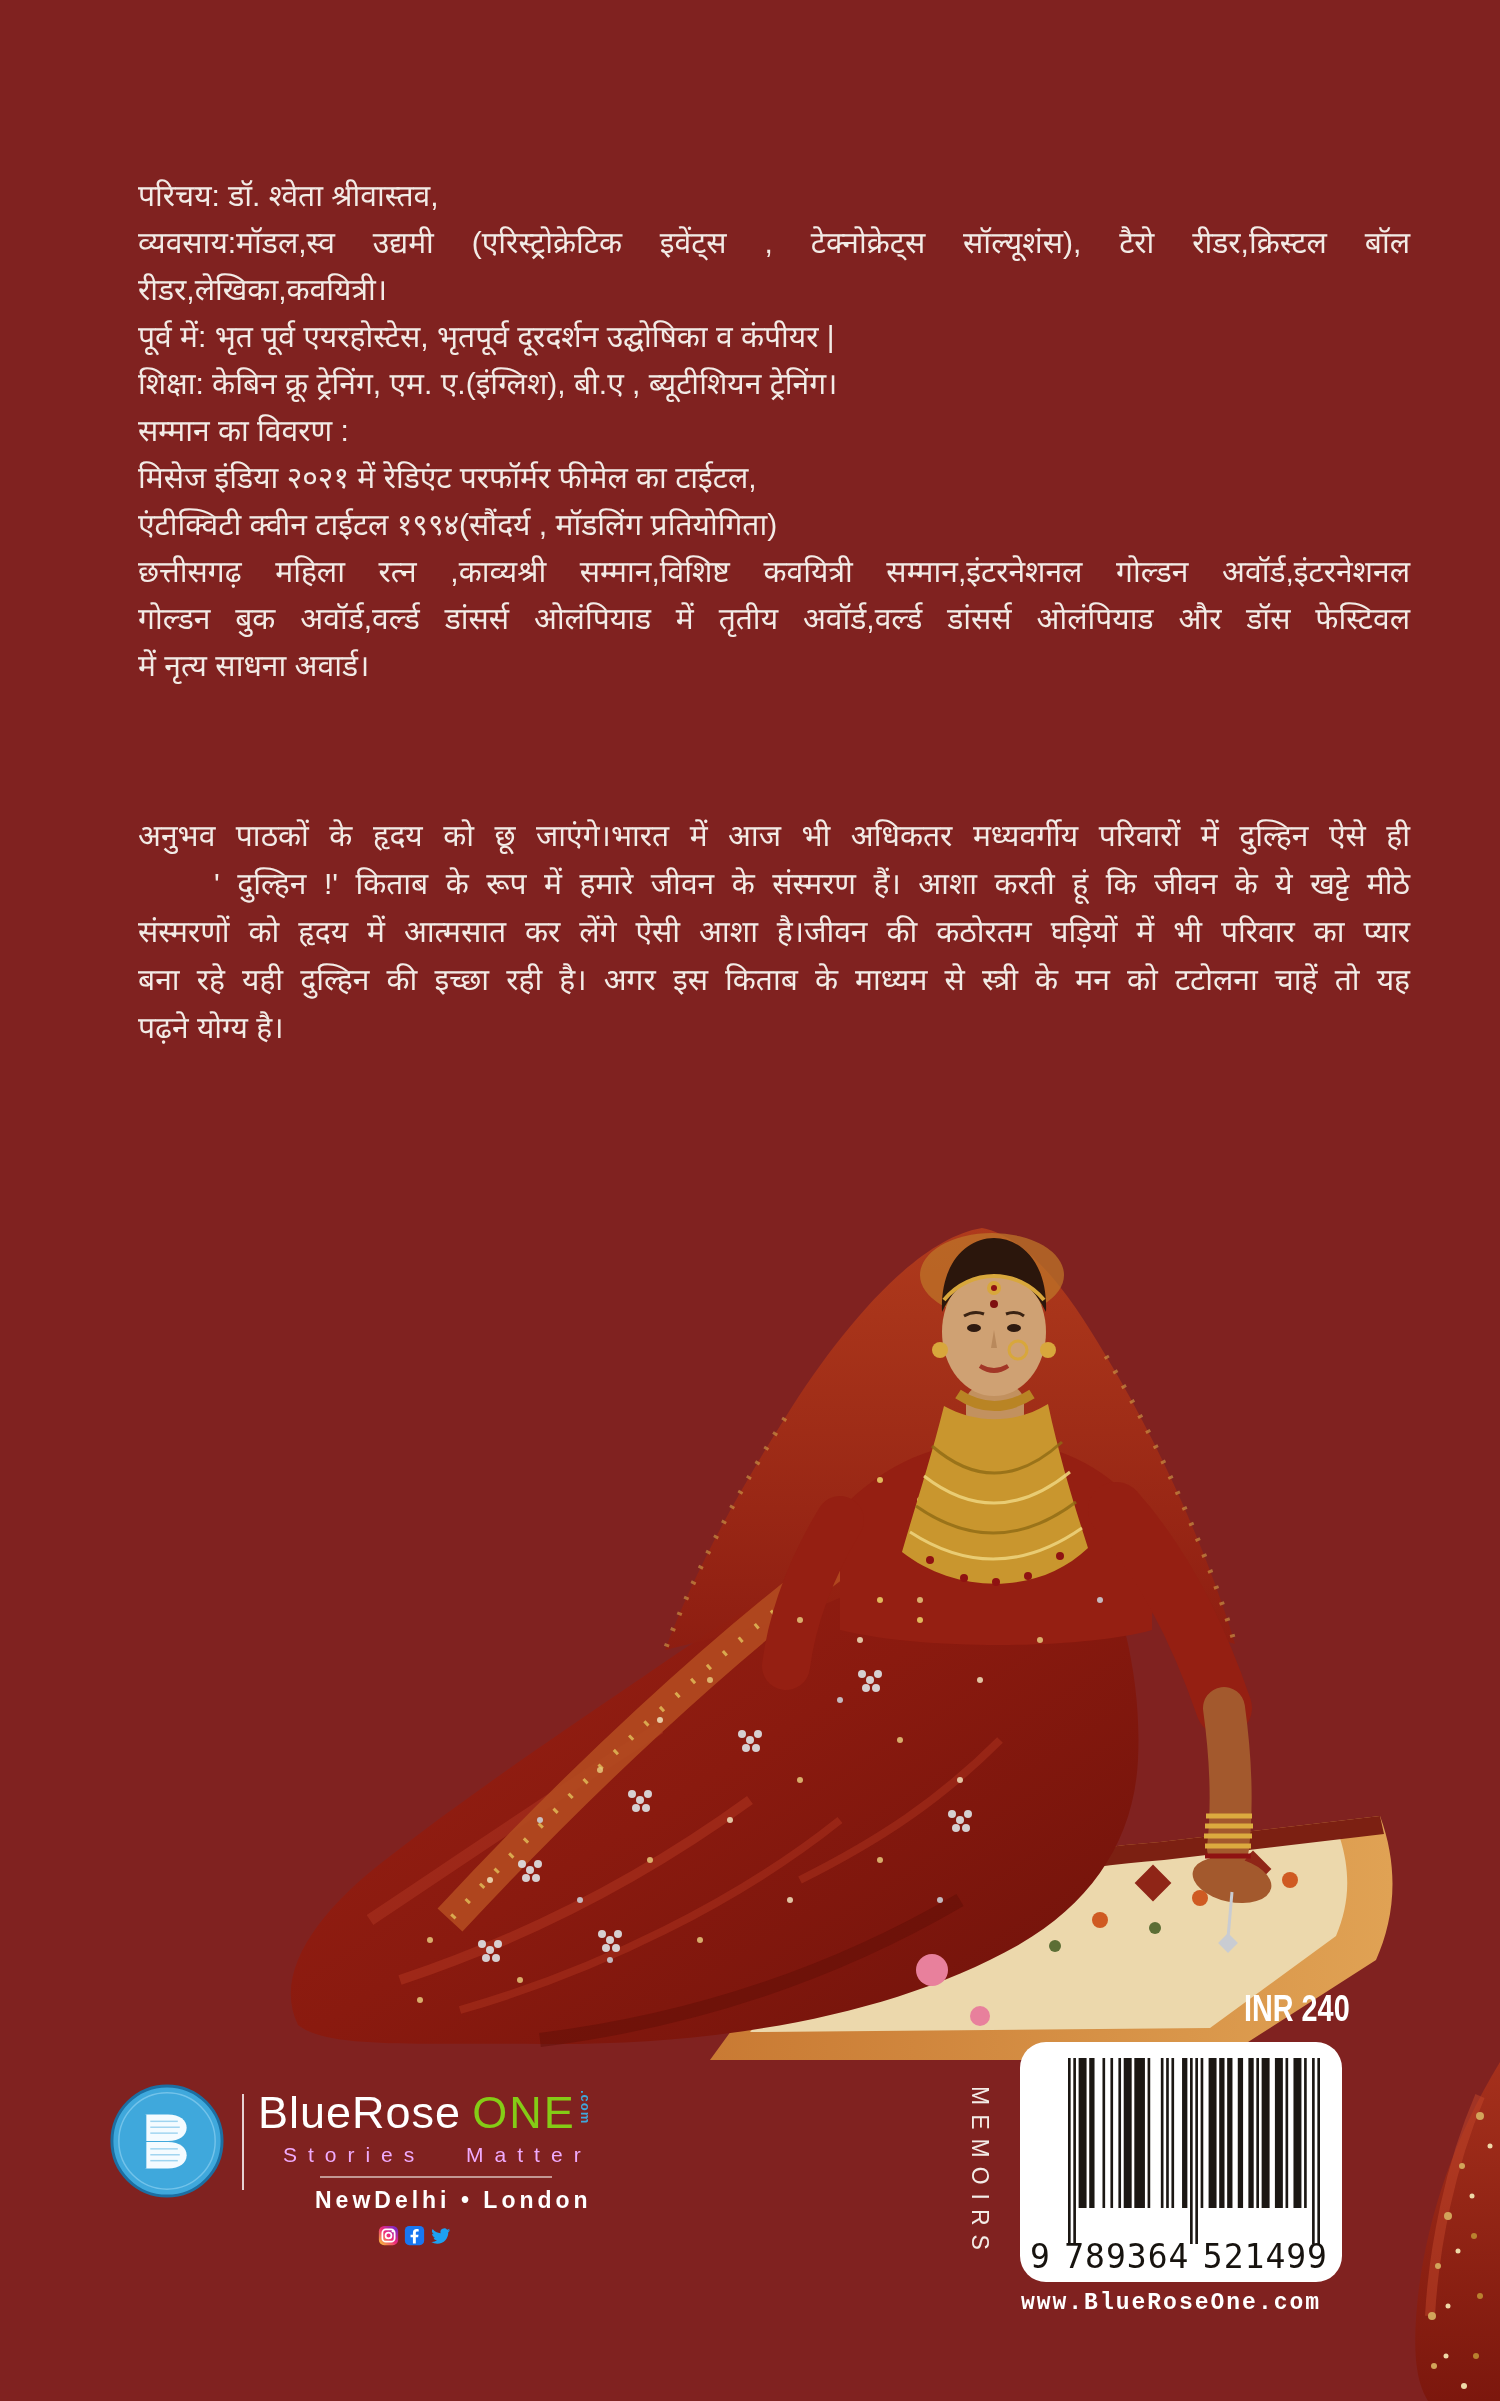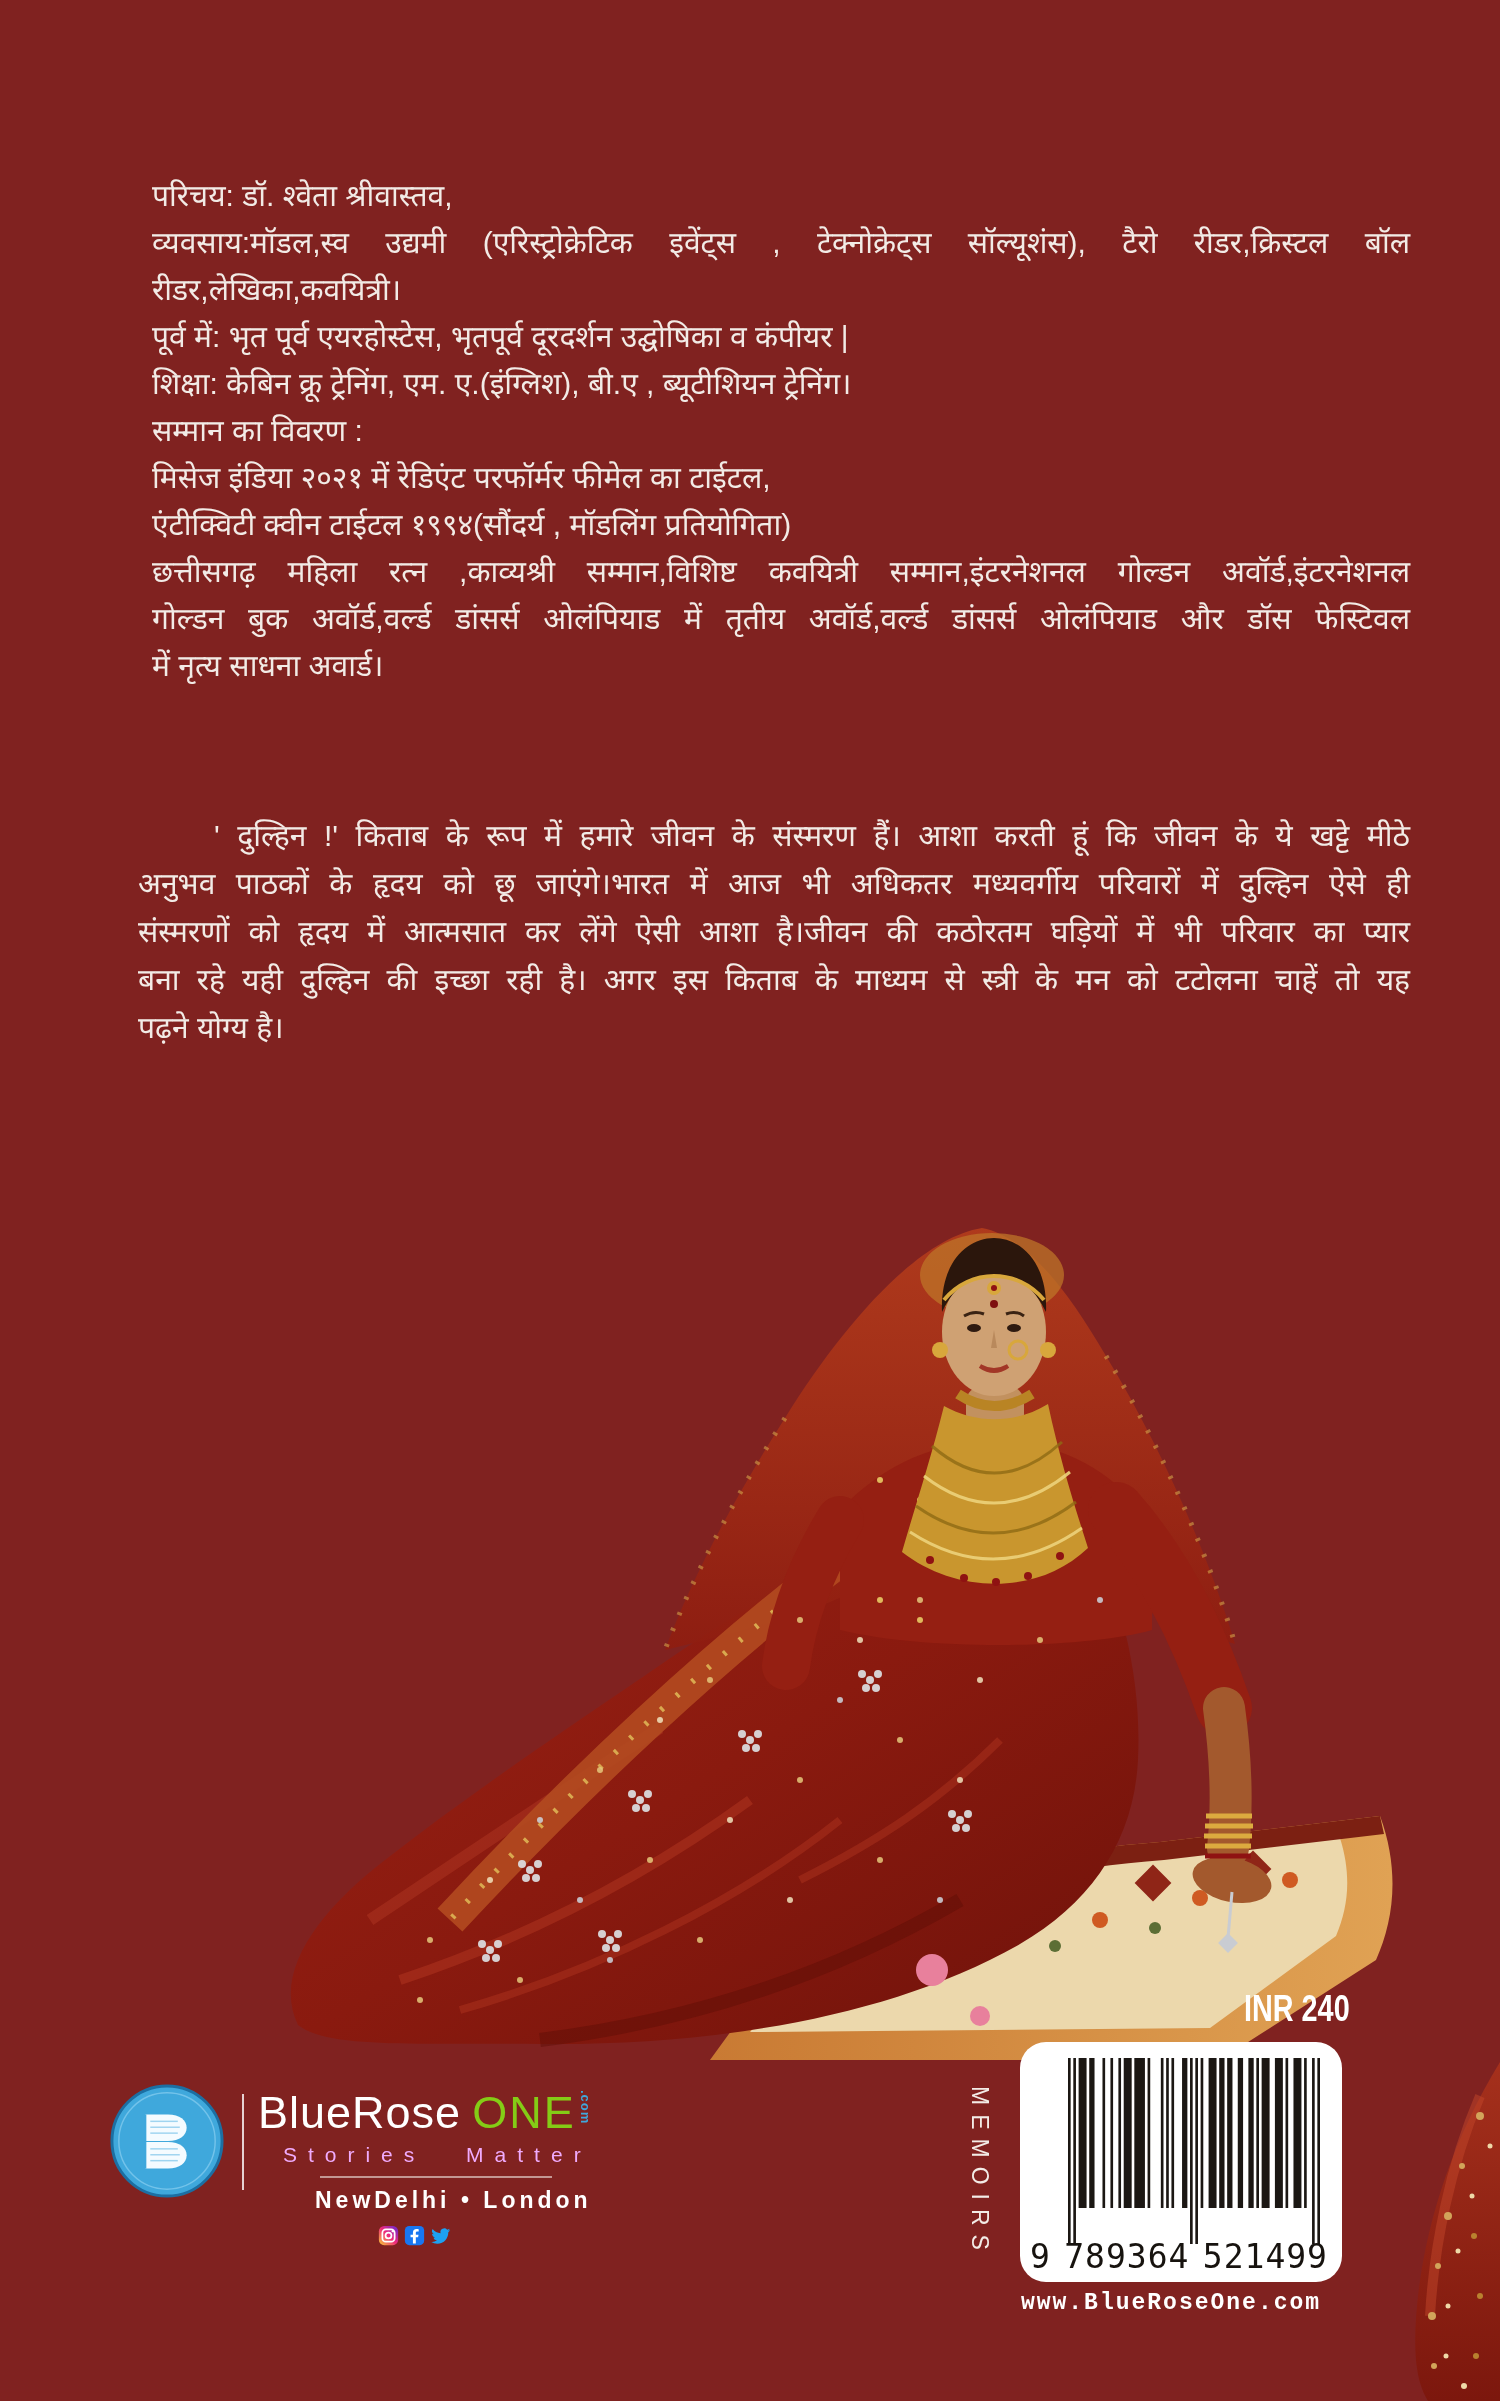--- a/index.html
+++ b/index.html
@@ -2,21 +2,21 @@
 <html lang="hi"><head>
 <meta charset="utf-8">
 <style>
   html,body{margin:0;padding:0;background:#3c0e0b;}
   .cover{position:relative;width:1500px;height:2401px;overflow:hidden;
          background:#802220;color:#f2ebe6;
          font-family:"Liberation Sans","DejaVu Sans",sans-serif;}
   
   .bio{position:absolute;left:138px;top:172px;width:1272px;
        font-size:30px;line-height:47px;}
-  .hline{white-space:normal;margin-left:14px;}
+  .hline{white-space:normal;}
   .j{text-align:justify;text-align-last:justify;}
   .synopsis{position:absolute;left:138px;top:812px;width:1272px;
             font-size:30px;line-height:48px;}
   .sline.indent{text-indent:76px;}
   
   .photo{position:absolute;left:280px;top:1180px;width:1240px;height:880px;}
   .corner-fabric{position:absolute;right:0;bottom:0;width:170px;height:345px;}
   
   .publisher{position:absolute;left:108px;top:2082px;display:flex;}
   .logo-circle{width:118px;height:118px;flex:0 0 auto;}
@@ -66,22 +66,22 @@
       <div class="hline">शिक्षा: केबिन क्रू ट्रेनिंग, एम. ए.(इंग्लिश), बी.ए , ब्यूटीशियन ट्रेनिंग।</div>
       <div class="hline">सम्मान का विवरण :</div>
       <div class="hline">मिसेज इंडिया २०२१ में रेडिएंट परफॉर्मर फीमेल का टाईटल,</div>
       <div class="hline">एंटीक्विटी क्वीन टाईटल १९९४(सौंदर्य , मॉडलिंग प्रतियोगिता)</div>
       <div class="hline j">छत्तीसगढ़ महिला रत्न ,काव्यश्री सम्मान,विशिष्ट कवयित्री सम्मान,इंटरनेशनल गोल्डन अवॉर्ड,इंटरनेशनल</div>
       <div class="hline j">गोल्डन बुक अवॉर्ड,वर्ल्ड डांसर्स ओलंपियाड में तृतीय अवॉर्ड,वर्ल्ड डांसर्स ओलंपियाड और डॉस फेस्टिवल</div>
       <div class="hline">में नृत्य साधना अवार्ड।</div>
     </section>
 
   <section class="synopsis">
+      <div class="sline j">अनुभव पाठकों के हृदय को छू जाएंगे।भारत में आज भी अधिकतर मध्यवर्गीय परिवारों में दुल्हिन ऐसे ही</div>
       <div class="sline indent j">' दुल्हिन !' किताब के रूप में हमारे जीवन के संस्मरण हैं। आशा करती हूं कि जीवन के ये खट्टे मीठे</div>
-      <div class="sline j">अनुभव पाठकों के हृदय को छू जाएंगे।भारत में आज भी अधिकतर मध्यवर्गीय परिवारों में दुल्हिन ऐसे ही</div>
       <div class="sline j">संस्मरणों को हृदय में आत्मसात कर लेंगे ऐसी आशा है।जीवन की कठोरतम घड़ियों में भी परिवार का प्यार</div>
       <div class="sline j">बना रहे यही दुल्हिन की इच्छा रही है। अगर इस किताब के माध्यम से स्त्री के मन को टटोलना चाहें तो यह</div>
       <div class="sline">पढ़ने योग्य है।</div>
     </section>
 
   <div class="photo">
     <svg viewBox="0 0 1240 880" width="1240" height="880">
       <defs>
         <linearGradient id="skirtG" x1="0" y1="0" x2="1" y2="1">
           <stop offset="0" stop-color="#9c2215"></stop>

